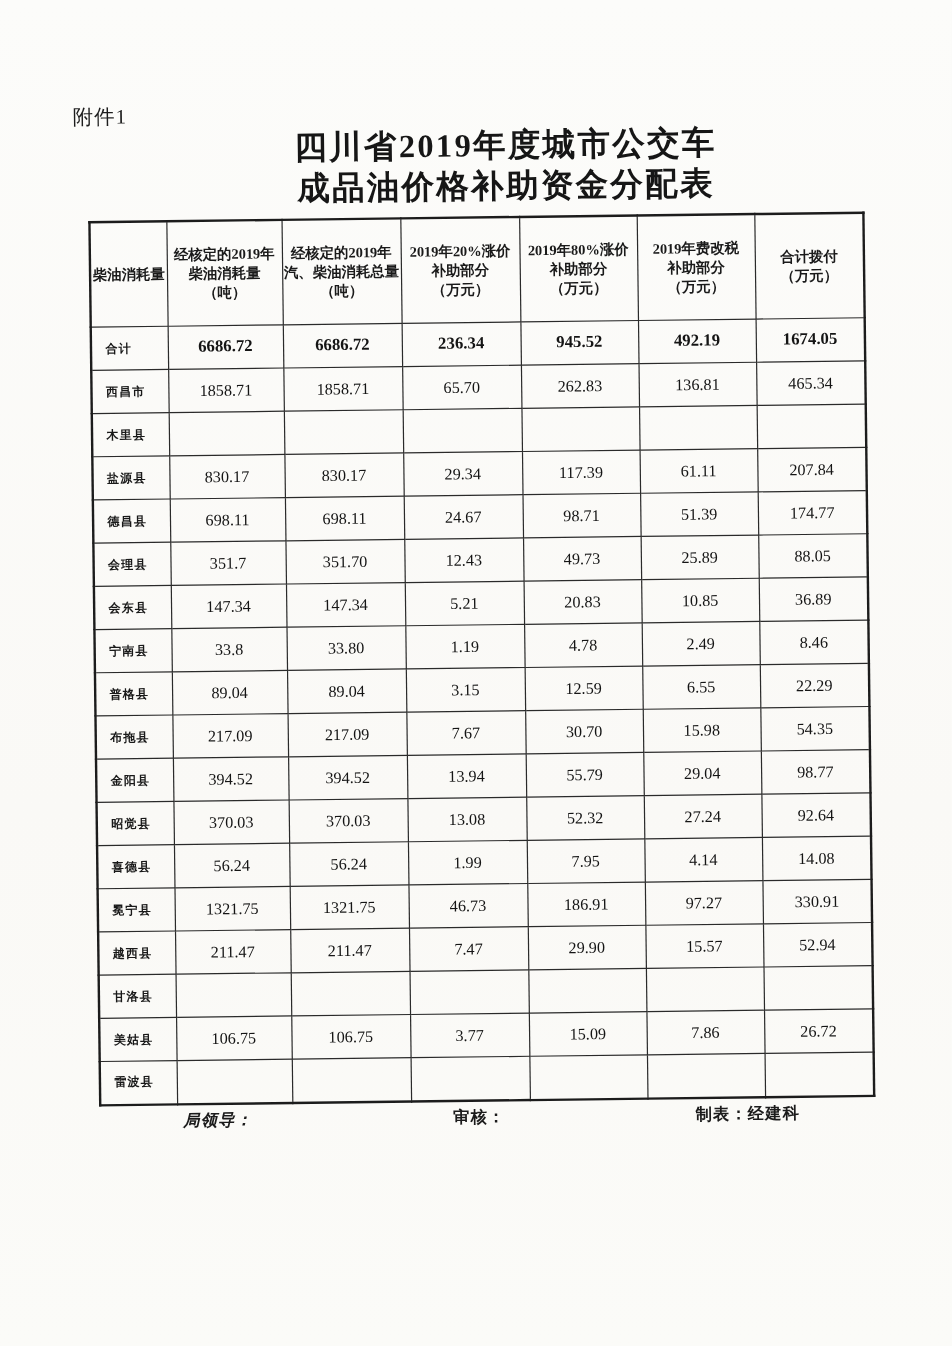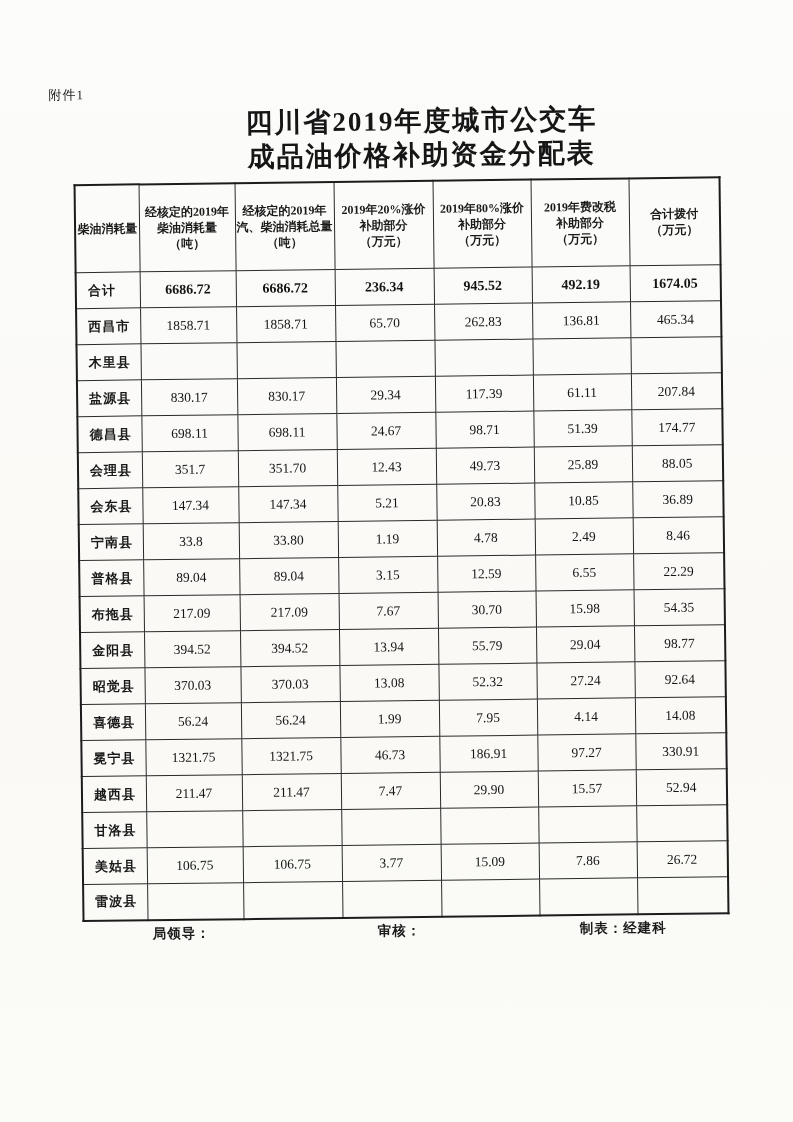--- a/index.html
+++ b/index.html
@@ -22,23 +22,23 @@
   }
   
   .scan {
     position: absolute;
     inset: 0;
     transform: rotate(-0.7deg);
     transform-origin: 90px 550px;
   }
   .attachment-label {
     position: absolute;
-    left: 54px;
+    left: 66px;
     top: 86px;
-    font-size: 13px;
+    font-size: 17px;
     letter-spacing: 1px;
   }
   .title-block {
     position: absolute;
     left: 60px;
     right: 0;
     top: 108px;
     text-align: center;
     font-weight: bold;
     font-size: 27px;
@@ -73,42 +73,42 @@
     height: 86px;
     font-size: 12px;
     line-height: 16px;
     font-weight: bold;
     color: #1a1a1a;
   }
   .doc-table tbody tr { height: 36px; }
   .doc-table td.region-cell {
     text-align: left;
     padding-left: 11px;
-    font-size: 13px;
+    font-size: 10px;
     font-weight: bold;
     letter-spacing: 1px;
     color: #191919;
   }
   .doc-table td.value-cell {
     font-size: 13.5px;
     color: #151515;
   }
   .doc-table tr.total-row td.value-cell {
     font-weight: bold;
     font-size: 14px;
   }
   .footer-note {
     position: absolute;
     top: 926px;
     font-size: 13.5px;
     font-weight: bold;
     letter-spacing: 1px;
     color: #1b1b1b;
   }
-  .footer-leader   { left: 148px; }
+  .footer-leader   { left: 148px; font-style: italic; }
   .footer-review   { left: 373px; }
   .footer-preparer { left: 575px; }
 </style>
 </head>
 <body>
 
 <div class="page">
   <div class="scan">
 
     <div class="attachment-label">附件1</div>

